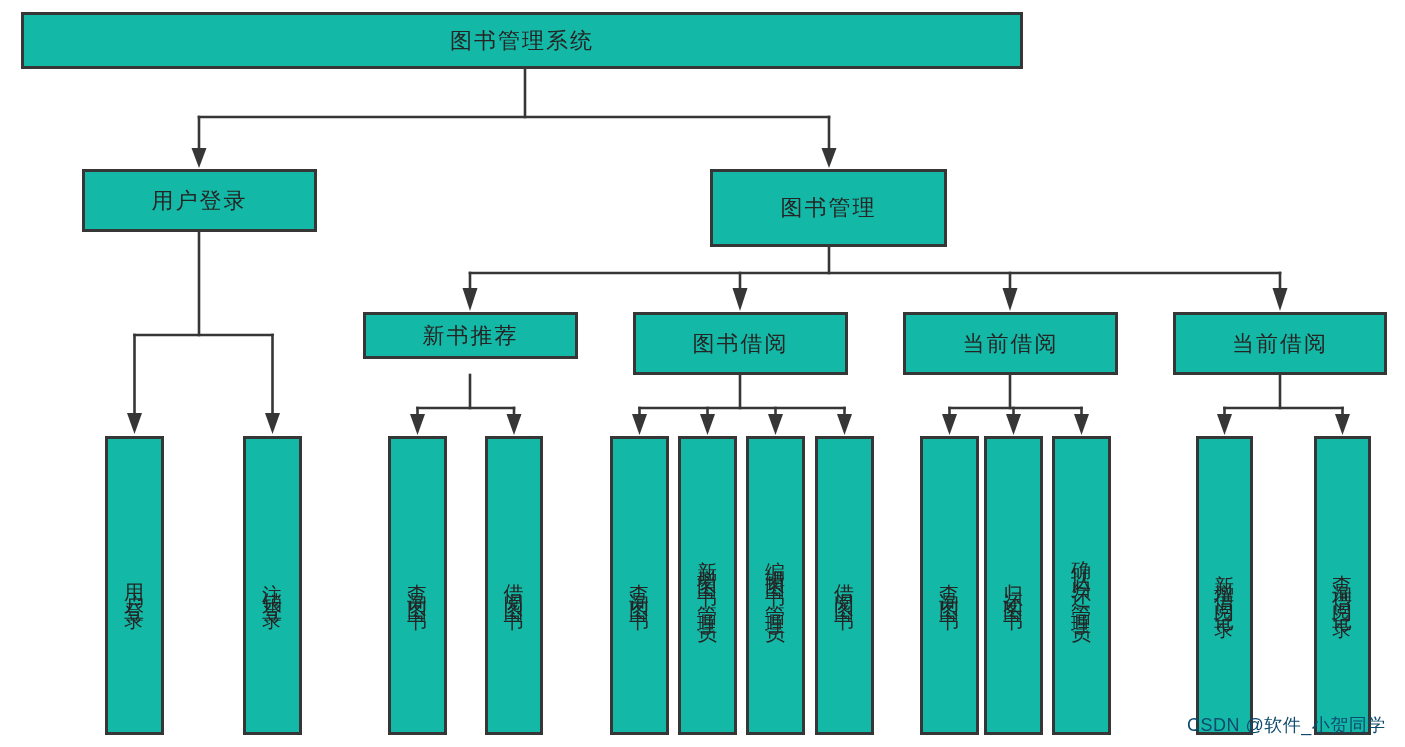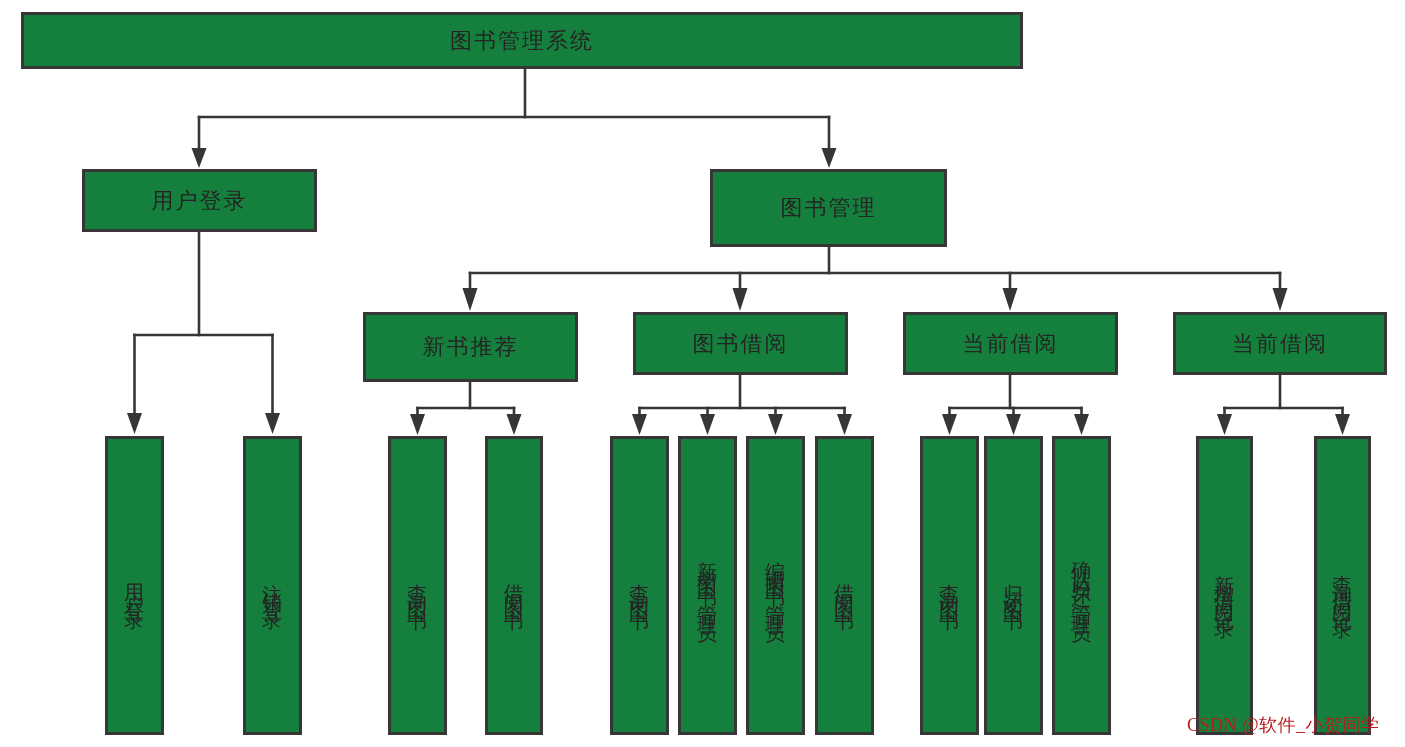--- a/index.html
+++ b/index.html
@@ -31,21 +31,21 @@
     stroke-linecap: square;
   }
   svg.connectors polygon {
     fill: #363636;
     stroke: none;
   }
   .node {
     position: absolute;
     box-sizing: border-box;
     border: 3px solid #363636;
-    background: #15803d;
+    background: #14b8a6;
     display: flex;
     align-items: center;
     justify-content: center;
     color: #242424;
     z-index: 2;
   }
   .hbox .lbl {
     font-size: 22px;
     letter-spacing: 2px;
     white-space: nowrap;
@@ -57,24 +57,23 @@
     letter-spacing: 9px;
     line-height: 1;
     white-space: nowrap;
   }
   .watermark {
     position: absolute;
     left: 1187px;
     top: 713px;
     font-size: 18px;
     letter-spacing: 0.5px;
-    color: #b91c1c;
+    color: #0c4a6e;
     z-index: 3;
     white-space: nowrap;
-    font-family: Liberation Serif, serif;
   }
 </style>
 </head>
 <body>
 
 <div class="stage">
 
   <svg class="connectors" viewBox="0 0 1405 747">
 
     <g>
@@ -155,21 +154,21 @@
     <span class="lbl">图书管理系统</span>
   </div>
 
   <div class="node hbox" style="left:82px;top:169px;width:235px;height:63px">
     <span class="lbl">用户登录</span>
   </div>
   <div class="node hbox" style="left:710px;top:169px;width:237px;height:78px">
     <span class="lbl">图书管理</span>
   </div>
 
-  <div class="node hbox" style="left:363px;top:312px;width:215px;height:70px">
+  <div class="node hbox" style="left:363px;top:312px;width:215px;height:47px">
     <span class="lbl">新书推荐</span>
   </div>
   <div class="node hbox" style="left:903px;top:312px;width:215px;height:63px">
     <span class="lbl">当前借阅</span>
   </div>
   <div class="node hbox" style="left:633px;top:312px;width:215px;height:63px">
     <span class="lbl">图书借阅</span>
   </div>
   <div class="node hbox" style="left:1173px;top:312px;width:214px;height:63px">
     <span class="lbl">当前借阅</span>

